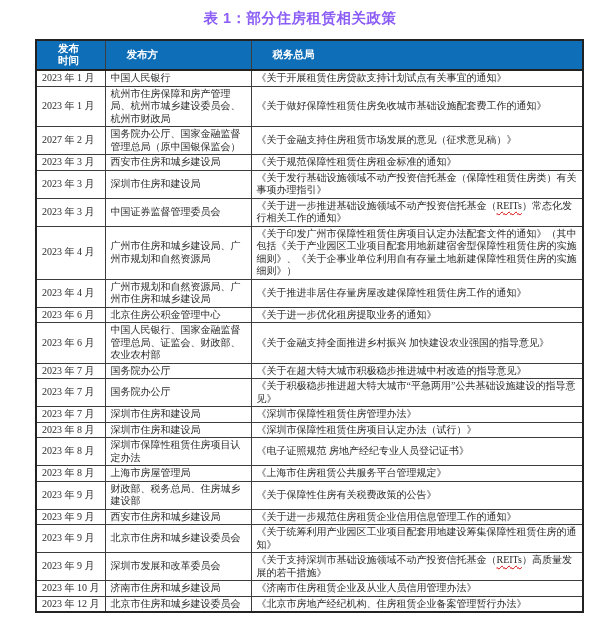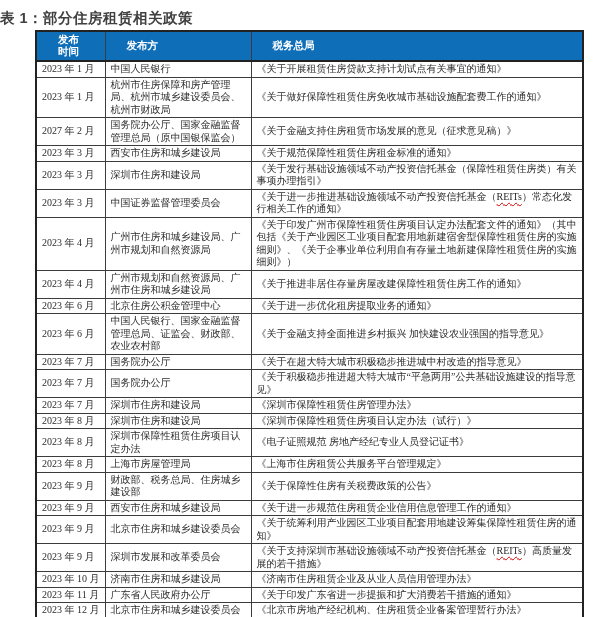--- a/index.html
+++ b/index.html
@@ -9,22 +9,22 @@
     --text:#2b2b2b;
   }
   *{box-sizing:border-box;}
   html,body{margin:0;padding:0;}
   body{
     width:600px;height:617px;overflow:hidden;background:#ffffff;
     font-family:"Liberation Serif","DejaVu Serif",serif;color:var(--text);
   }
   .page{padding-top:9px;}
   .title{
-    font-size:14.5px;font-weight:bold;color:#404040;
-    margin:0 0 2px 0;letter-spacing:0.5px;
+    text-align:center;font-size:14.5px;font-weight:bold;color:#8b5cf6;
+    margin:0 0 11px 0;letter-spacing:0.5px;
     font-family:"Liberation Sans","DejaVu Sans",sans-serif;
   }
   table.policy{
     border-collapse:collapse;table-layout:fixed;
     width:547px;margin-left:35px;
     border:2px solid #222;
   }
   col.c-date{width:69px;}
   col.c-pub{width:146px;}
   col.c-policy{width:332px;}
@@ -191,25 +191,20 @@
       <td class="pub">深圳市发展和改革委员会</td>
       <td class="pol">《关于支持深圳市基础设施领域不动产投资信托基金（<span class="wavy">REITs</span>）高质量发展的若干措施》</td>
     </tr>
 
     <tr>
       <td class="date">2023 年 10 月</td>
       <td class="pub">济南市住房和城乡建设局</td>
       <td class="pol">《济南市住房租赁企业及从业人员信用管理办法》</td>
     </tr>
 
-    <tr>
-      <td class="date">2023 年 11 月</td>
-      <td class="pub">广东省人民政府办公厅</td>
-      <td class="pol">《关于印发广东省进一步提振和扩大消费若干措施的通知》</td>
-    </tr>
 
     <tr>
       <td class="date">2023 年 12 月</td>
       <td class="pub">北京市住房和城乡建设委员会</td>
       <td class="pol">《北京市房地产经纪机构、住房租赁企业备案管理暂行办法》</td>
     </tr>
   </tbody>
   </table>
 
 </div>

